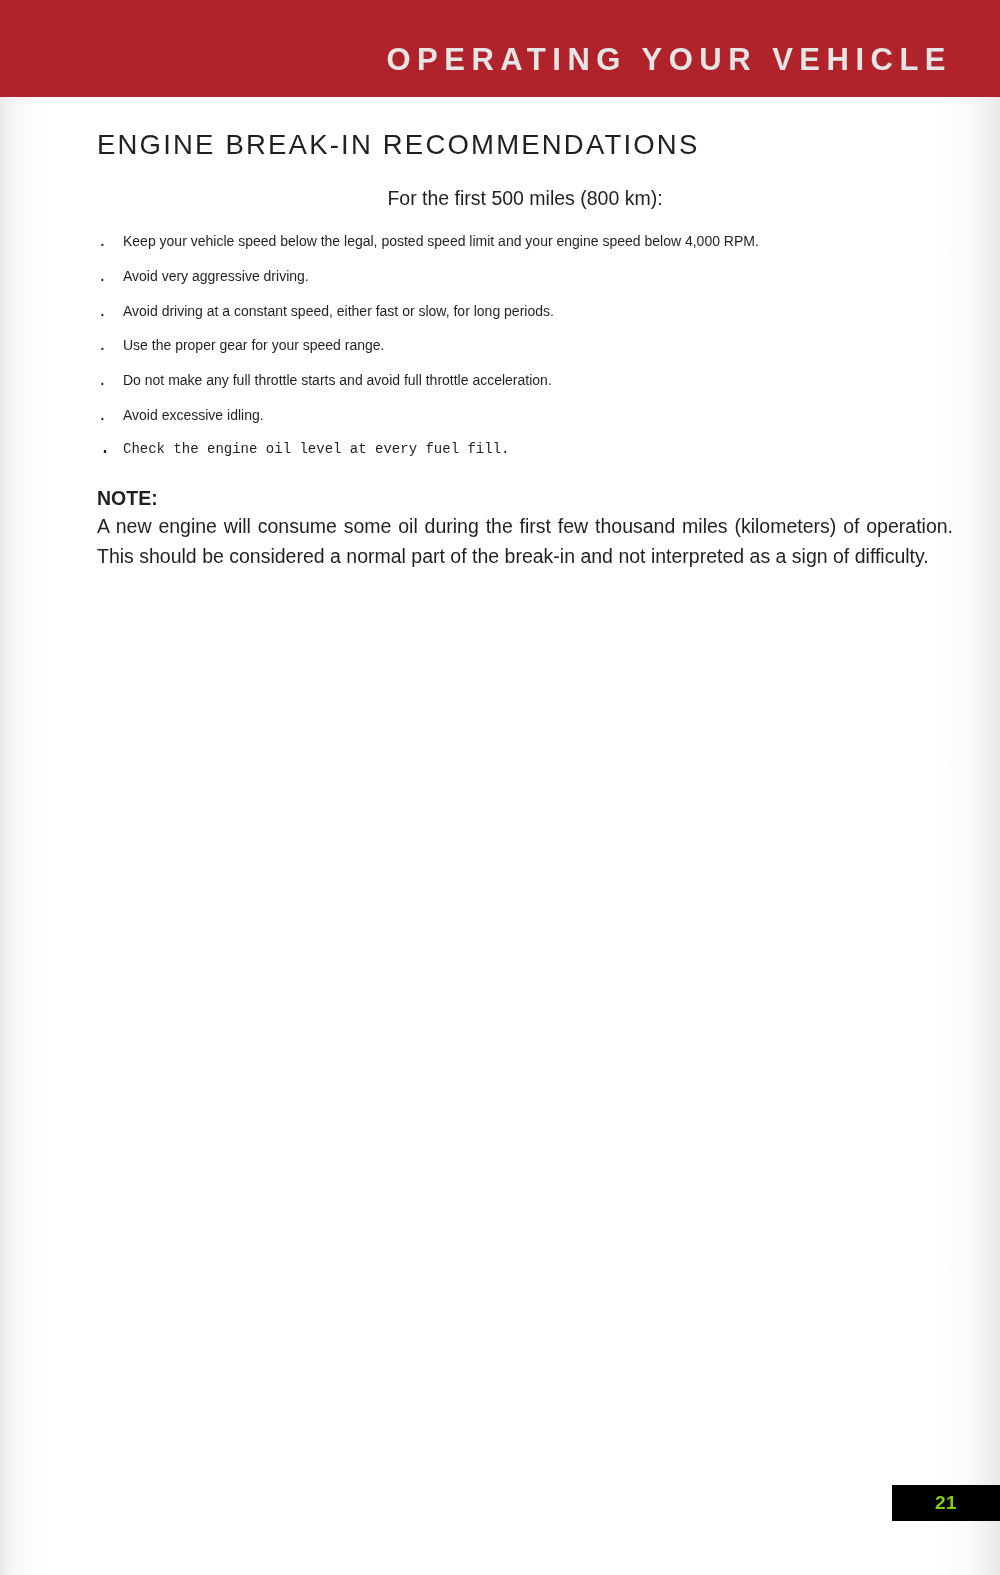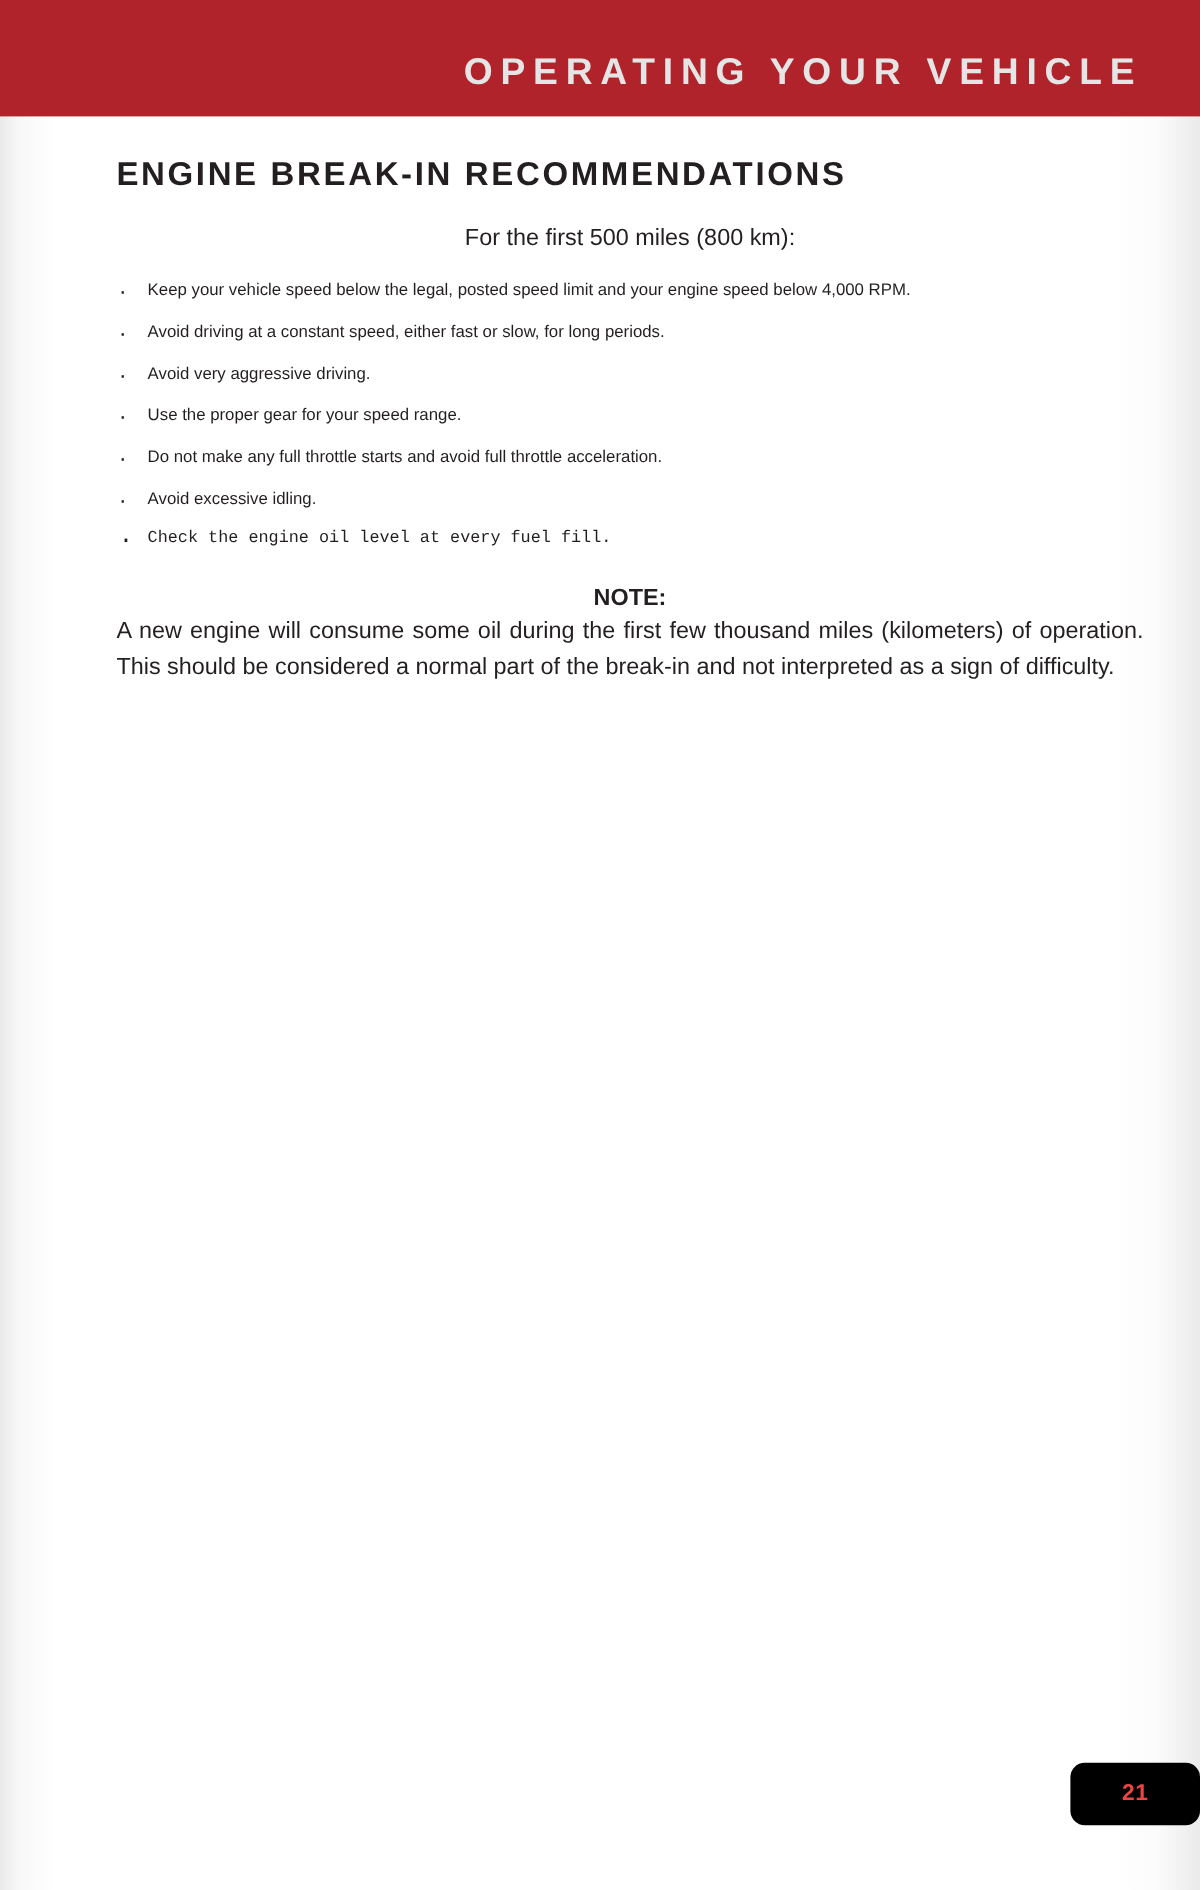--- a/index.html
+++ b/index.html
@@ -47,21 +47,21 @@
   
   .content {
     position: absolute;
     left: 97px;
     top: 128px;
     width: 856px;
   }
 
   .section-title {
     font-size: 27.5px;
-    font-weight: bold;
+    font-weight: normal;
     letter-spacing: 2.2px;
     color: #231f20;
     margin: 0 0 22px 0;
     line-height: 1.2;
   }
 
   p.body-text {
     font-size: 19.5px;
     line-height: 1.55;
     margin: 0 0 18px 0;
@@ -98,61 +98,59 @@
   ul.bullets li.last {
     margin-bottom: 0;
     font-family: Liberation Mono, monospace;
   }
 
   .note-label {
     font-size: 19.5px;
     font-weight: bold;
     margin: 26px 0 1px 0;
     color: #231f20;
-    text-align: center;
   }
 
   
   .page-number-tab {
     position: absolute;
     right: 0;
     bottom: 54px;
     width: 108px;
-    height: 52px;
+    height: 36px;
     background: #000000;
-    color: #ef4444;
+    color: #84cc16;
     font-size: 19px;
     font-weight: bold;
     display: flex;
     align-items: center;
     justify-content: center;
     letter-spacing: 0.5px;
-    border-radius: 12px;
   }
 </style>
 </head>
 <body>
 
 <div class="page">
 
   <div class="header-band">
     <div class="header-title">OPERATING YOUR VEHICLE</div>
   </div>
 
   <div class="content">
 
     <h1 class="section-title">ENGINE BREAK-IN RECOMMENDATIONS</h1>
 
 
     <p class="body-text no-justify">For the first 500 miles (800 km):</p>
 
     <ul class="bullets">
       <li>Keep your vehicle speed below the legal, posted speed limit and your engine speed below 4,000 RPM.</li>
+      <li>Avoid very aggressive driving.</li>
       <li>Avoid driving at a constant speed, either fast or slow, for long periods.</li>
-      <li>Avoid very aggressive driving.</li>
       <li>Use the proper gear for your speed range.</li>
       <li>Do not make any full throttle starts and avoid full throttle acceleration.</li>
       <li>Avoid excessive idling.</li>
       <li class="last">Check the engine oil level at every fuel fill.</li>
     </ul>
 
     <div class="note-label">NOTE:</div>
 
     <p class="body-text">A new engine will consume some oil during the first few thousand miles (kilometers) of operation. This should be considered a normal part of the break-in and not interpreted as a sign of difficulty.</p>
 

